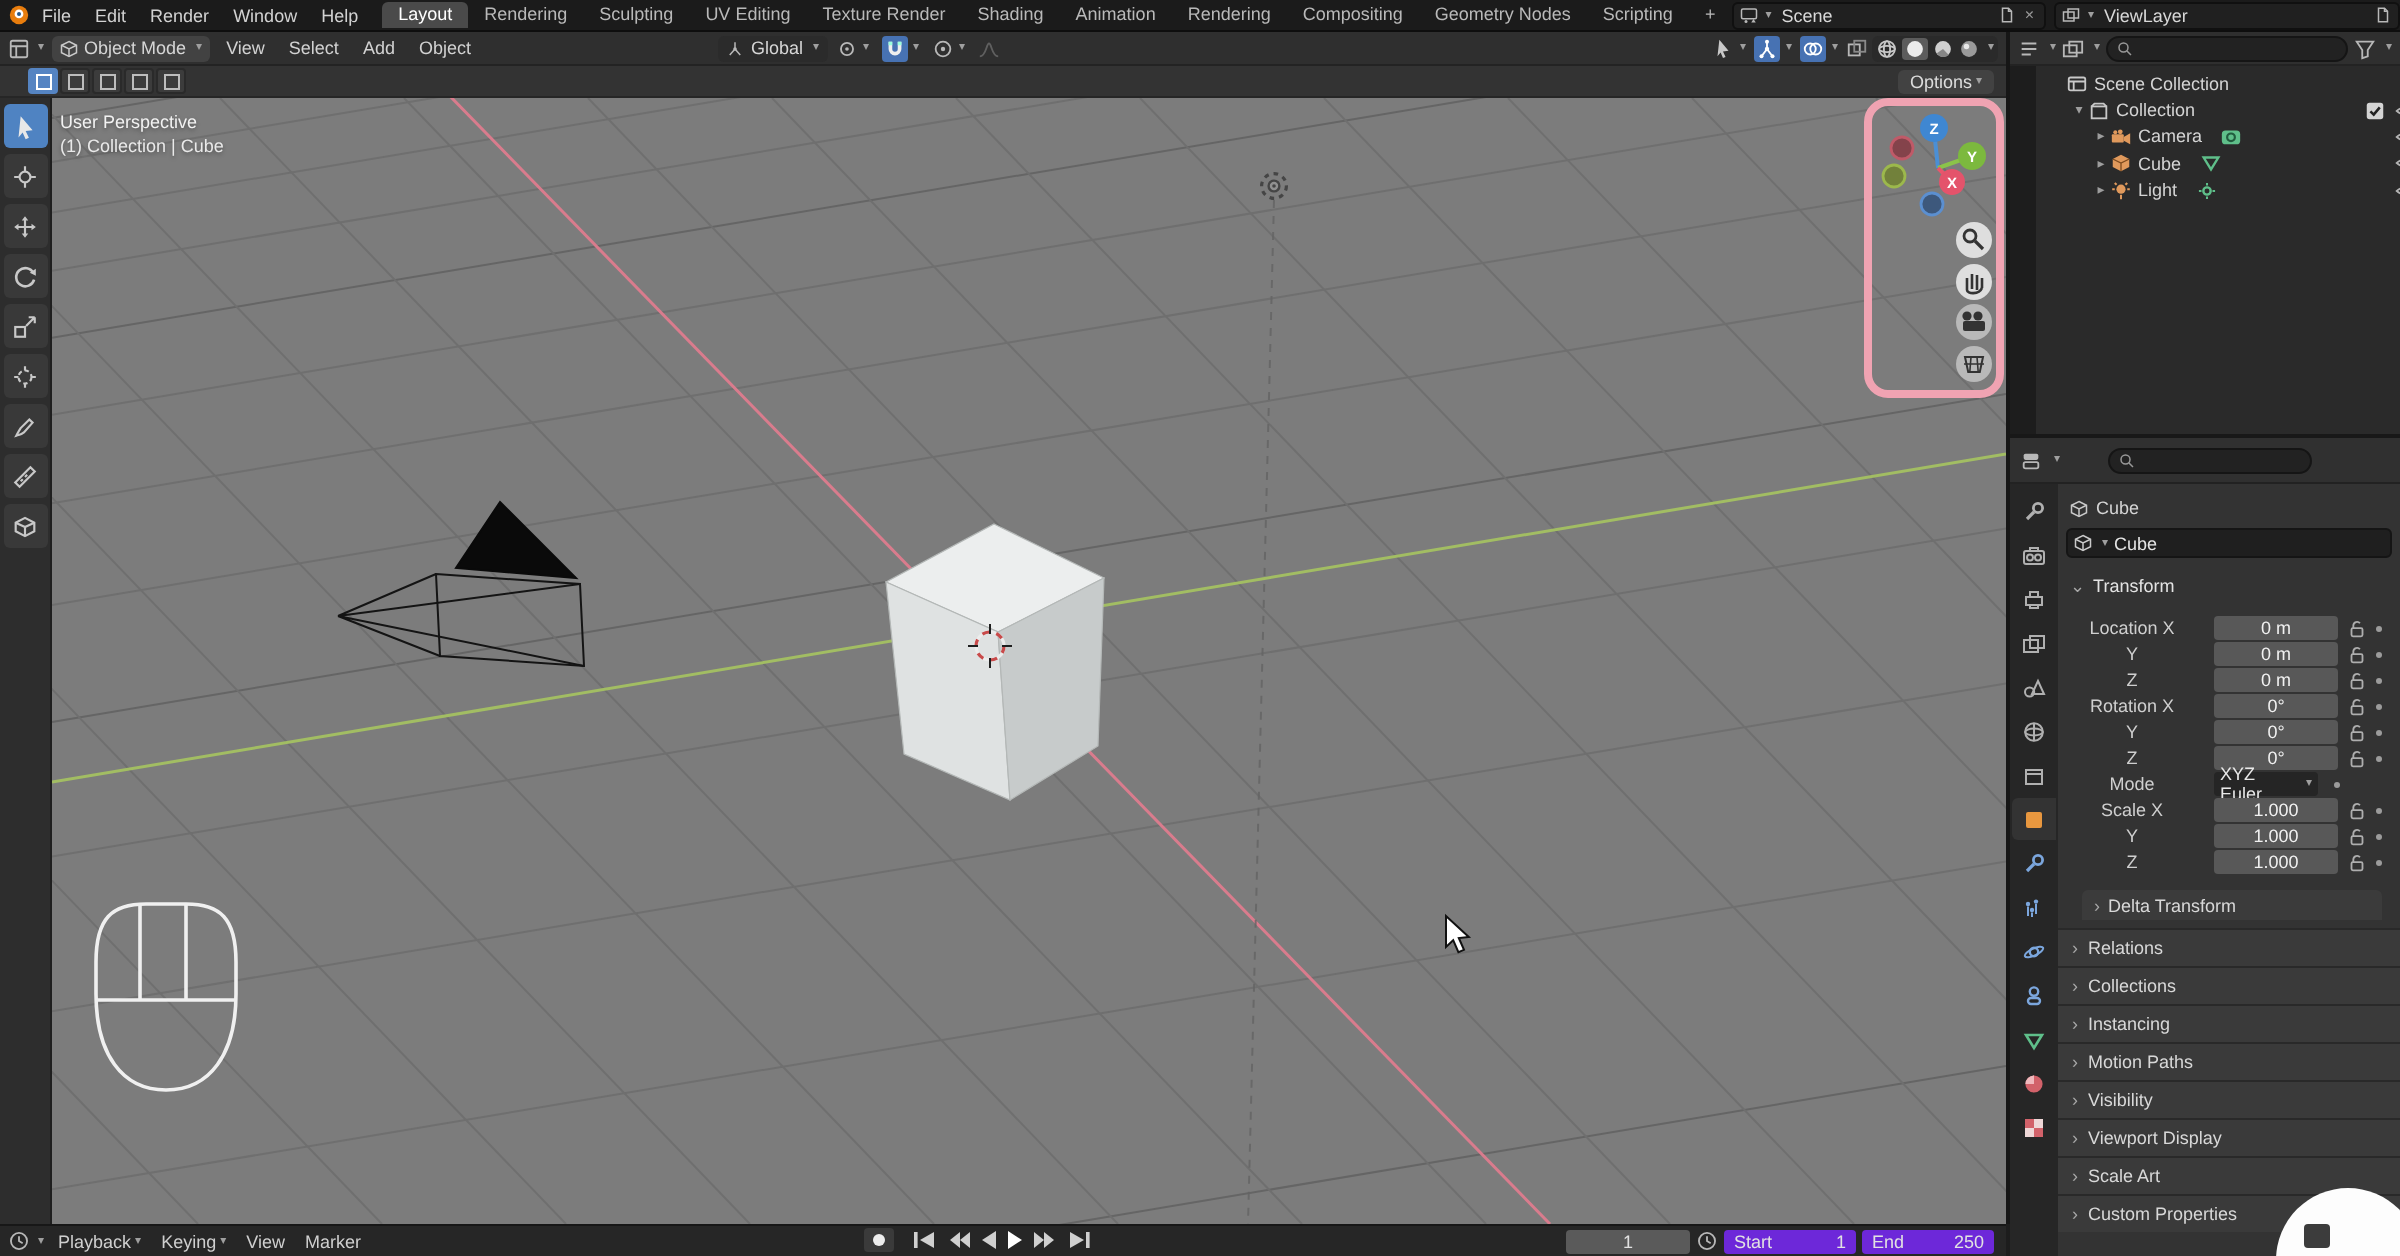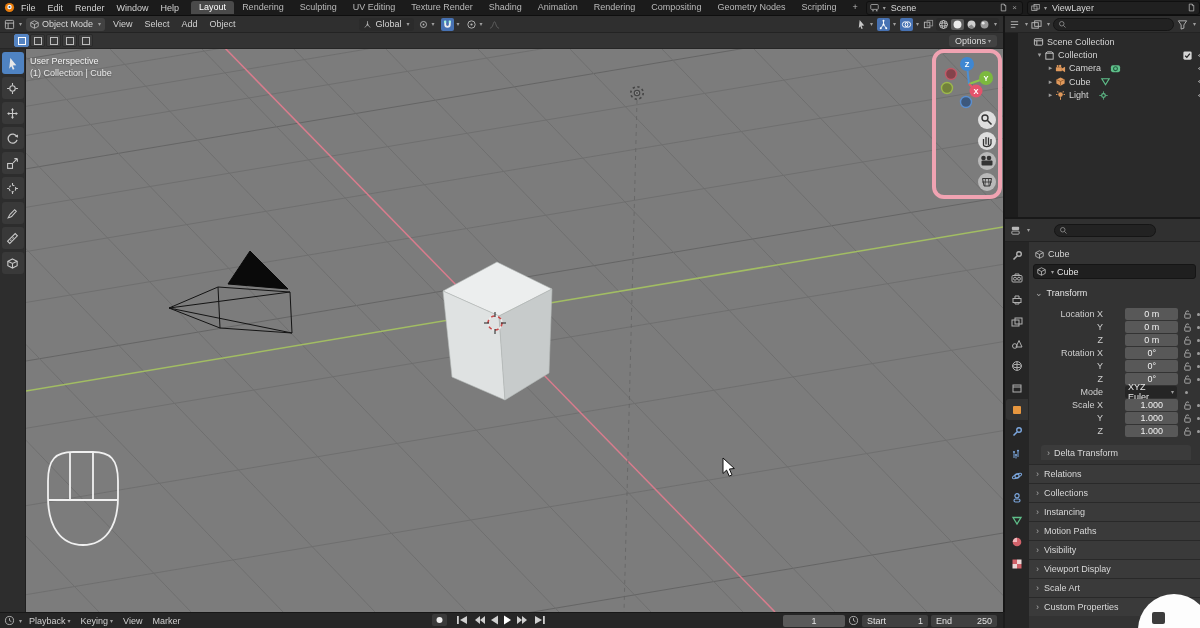--- a/index.html
+++ b/index.html
@@ -71,36 +71,36 @@
   .ptab{width:22px;height:21px;display:flex;align-items:center;justify-content:center;border-radius:3px 0 0 3px}
   .ptab svg{width:12px;height:12px}
   .ptab.active{background:#333333}
   #prop-content{left:1029px;top:242px;width:171px;height:386px;background:#333333;box-sizing:border-box;overflow:hidden}
   #breadcrumb{display:flex;align-items:center;gap:4px;margin:5px 0 0 6px;height:14px;color:#d5d5d5}
   #objname{margin:3px 4px 0;height:13px;background:#1f1f1f;border:1px solid #151515;border-radius:3px;display:flex;align-items:center;gap:3px;padding:0 3px;color:#e5e5e5}
   #tf-header{display:flex;align-items:center;gap:4px;margin:7px 0 0 6px;height:14px;color:#e3e3e3}
   #transform-rows{margin-top:8px}
   .trow{height:12px;margin-bottom:1px;display:flex;align-items:center}
   .trow.gap{margin-top:0}
-  .trow .tlabel{flex:0 0 74px;text-align:right;padding-right:22px;color:#cfcfcf;white-space:nowrap}
+  .trow .tlabel{flex:0 0 74px;text-align:center;padding-right:4px;color:#cfcfcf;white-space:nowrap}
   .tfield{width:62px;height:12px;line-height:12px;background:#585858;border-radius:2px;text-align:center;color:#f1f1f1}
   .tdrop{width:52px;height:12px;background:#252525;border-radius:2px;display:flex;align-items:center;padding:0 3px;box-sizing:border-box;color:#e8e8e8}
   .tdrop .dv{flex:1;text-align:left}
   .tlock{margin-left:4px}
   .tdot{width:3px;height:3px;border-radius:50%;background:#9c9c9c;margin-left:4px}
   #delta-row{margin:8px 0 0 12px;height:15px;background:#3b3b3b;border-radius:3px 3px 0 0;display:flex;align-items:center;padding-left:6px;gap:4px;color:#d8d8d8;width:150px;box-sizing:border-box}
   .psec{height:18px;border-top:1px solid #292929;background:#3a3a3a;display:flex;align-items:center;padding-left:7px;gap:5px;color:#d8d8d8}
   .carets{color:#a8a8a8;font-size:9px}
   #prop-sections{margin-top:4px}
 
   
   #timeline{left:0;top:612px;width:1003px;height:16px;background:#262626;border-top:1px solid #171717;display:flex;align-items:center;box-sizing:border-box;padding:0 4px;gap:2px}
   .tmenu{padding:0 5px;display:flex;align-items:center;color:#cfcfcf}
   #transport{position:absolute;left:432px;top:614px;display:flex;align-items:center;gap:2px}
-  .pill{background:#404040;border-radius:2px;height:12px;display:flex;align-items:center;padding:0 5px;gap:4px;color:#e2e2e2}
+  .pill{background:#6d28d9;border-radius:2px;height:12px;display:flex;align-items:center;padding:0 5px;gap:4px;color:#e2e2e2}
   #framefield{background:#5a5a5a;width:52px;justify-content:center}
   .pillval{margin-left:auto}
   #tl-right{margin-left:auto;display:flex;gap:3px;align-items:center;margin-right:2px}
 
   #watermark{left:1138px;top:594px;width:72px;height:72px;background:#fdfdfd;border-radius:50%}
   #wm-sq{left:14px;top:18px;width:13px;height:12px;background:#3c3c3c;border-radius:2px;position:absolute}
 </style>
 </head>
 <body>
 

